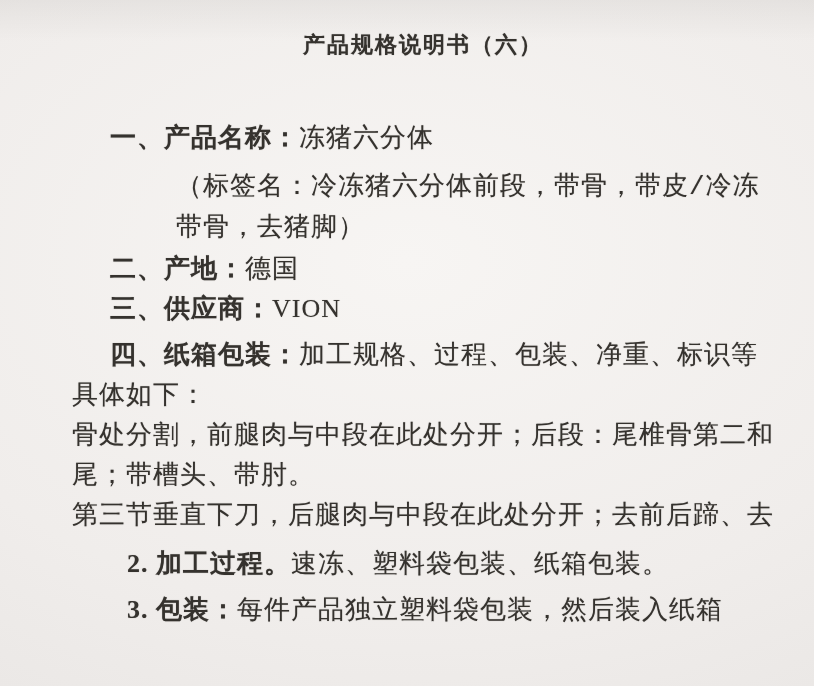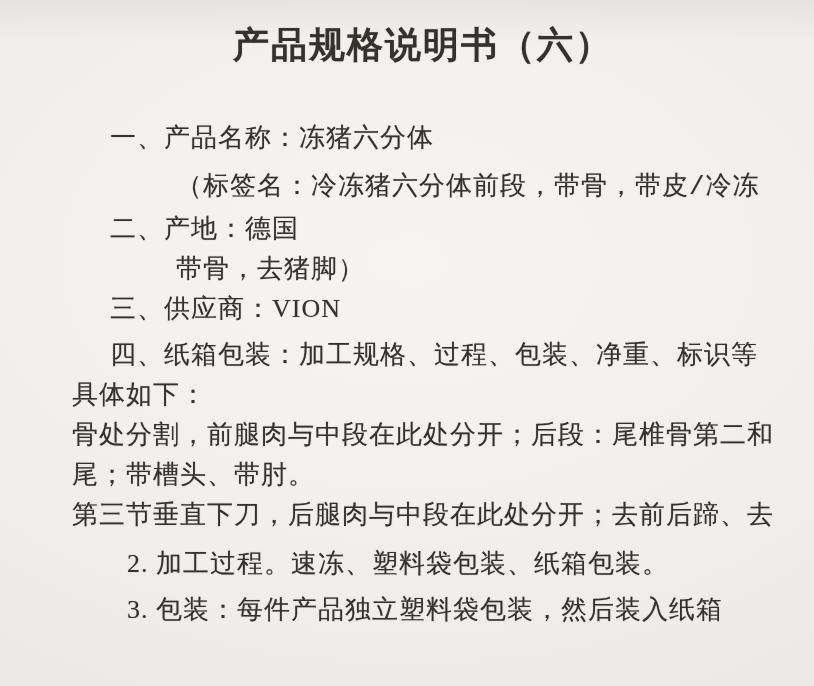--- a/index.html
+++ b/index.html
@@ -16,63 +16,63 @@
       linear-gradient(180deg, rgba(190,187,184,0.22) 0%, rgba(190,187,184,0) 6%),
       radial-gradient(120% 95% at 50% 38%, #f7f5f3 0%, #f0edeb 55%, #e6e3e1 100%);
     color: #35322e;
   }
   .title {
     margin: 0;
     padding-top: 24px;
     height: 42px;
     line-height: 42px;
     text-align: center;
-    font-size: 36px;
+    font-size: 22px;
     font-weight: bold;
     letter-spacing: 2px;
     text-shadow: 0 0 1px rgba(53,50,46,0.45);
     padding-left: 32px;
   }
   .content {
     margin-top: 52px;
     padding-left: 72px;
     padding-right: 70px;
   }
   .line {
     margin: 0;
     height: 40px;
     line-height: 40px;
     font-size: 26px;
     letter-spacing: 1px;
     white-space: nowrap;
     text-shadow: 0 0 1px rgba(53,50,46,0.40);
   }
-  .line .b { font-weight: normal; }
+  .line .b { font-weight: bold; }
   .indent-a { padding-left: 38px; }   
   .indent-b { padding-left: 104px; }  
   .indent-c { padding-left: 55px; }   
   .mt9  { margin-top: 9px; font-family: Liberation Mono, monospace; }
   .mt2  { margin-top: 2px; }
   .mt6  { margin-top: 6px; }
   .mt4  { margin-top: 4px; }
   .mt5  { margin-top: 9px; }
 </style>
 </head>
 <body>
 
 <div class="page">
   <h1 class="title">产品规格说明书（六）</h1>
 
   <div class="content">
     <p class="line indent-a"><span class="b">一、产品名称：</span><span>冻猪六分体</span></p>
 
     <p class="line indent-b mt9"><span>（标签名：冷冻猪六分体前段，带骨，带皮/冷冻</span></p>
+    <p class="line indent-b"><span>带骨，去猪脚）</span></p>
+
     <p class="line indent-a mt2"><span class="b">二、产地：</span><span>德国</span></p>
-
-    <p class="line indent-b"><span>带骨，去猪脚）</span></p>
     <p class="line indent-a"><span class="b">三、供应商：</span><span>VION</span></p>
 
     <p class="line indent-a mt6"><span class="b">四、纸箱包装：</span><span>加工规格、过程、包装、净重、标识等</span></p>
     <p class="line"><span>具体如下：</span></p>
 
     <p class="line"><span>骨处分割，前腿肉与中段在此处分开；后段：尾椎骨第二和</span></p>
     <p class="line"><span>尾；带槽头、带肘。</span></p>
     <p class="line"><span>第三节垂直下刀，后腿肉与中段在此处分开；去前后蹄、去</span></p>
 
     <p class="line indent-c mt5"><span class="b">2. 加工过程。</span><span>速冻、塑料袋包装、纸箱包装。</span></p>

